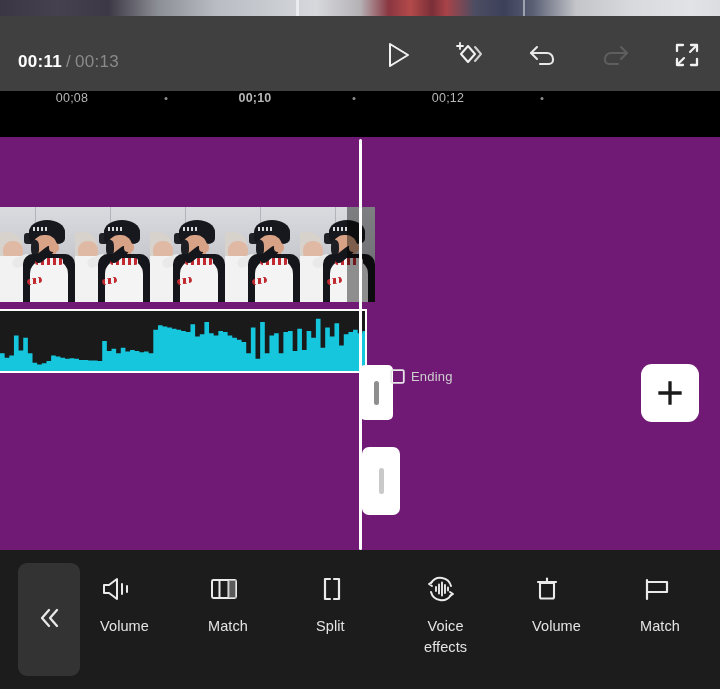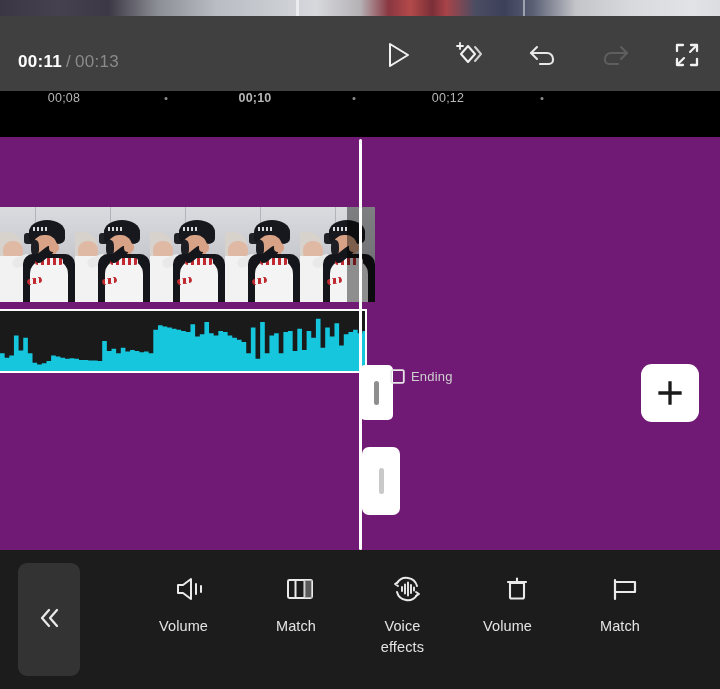--- a/index.html
+++ b/index.html
@@ -229,21 +229,21 @@
     background:#333333;border-radius:9px;
     display:flex;align-items:center;justify-content:center;cursor:pointer;
   }
   .tool-list{
     position:absolute;left:100px;top:16px;right:0;height:120px;
     display:flex;align-items:flex-start;
     overflow:hidden;
   }
   .tool{
     width:108px;flex:0 0 108px;
-    display:flex;flex-direction:column;align-items:flex-end;
+    display:flex;flex-direction:column;align-items:flex-start;
     cursor:pointer;
   }
   .tool .ticon{height:46px;display:flex;align-items:center;justify-content:center;}
   .tool .tlabel{
     margin-top:4px;font-size:14.5px;color:#e4e4e4;text-align:center;
     line-height:21px;letter-spacing:.1px;
   }
 </style>
 </head>
 <body>
@@ -292,21 +292,21 @@
           <path d="M4 18 V24 H10" stroke="#f2f2f2" stroke-width="2.3" stroke-linecap="round" stroke-linejoin="round"></path>
           <path d="M24 18 V24 H18" stroke="#f2f2f2" stroke-width="2.3" stroke-linecap="round" stroke-linejoin="round"></path>
           <path d="M5 23 L11 17" stroke="#f2f2f2" stroke-width="2.1" stroke-linecap="round"></path>
           <path d="M23 5 L17 11" stroke="#f2f2f2" stroke-width="2.1" stroke-linecap="round"></path>
         </svg>
       </div>
     </div>
   </div>
 
   <div class="ruler" id="ruler">
-      <div class="tick-label" style="left: 64px;">00;08</div>
+      <div class="tick-label" style="left: 72px;">00;08</div>
       <div class="tick-dot" style="left: 166px;"></div>
       <div class="tick-label" style="left: 255px; font-weight: bold;">00;10</div>
       <div class="tick-dot" style="left: 354px;"></div>
       <div class="tick-label" style="left: 448px;">00;12</div>
       <div class="tick-dot" style="left: 542px;"></div>
     </div>
 
   <div class="timeline">
 
     <div class="video-track" id="video-track">
@@ -472,20 +472,29 @@
         </div>
         <div class="tool">
           <div class="ticon">
             <svg width="32" height="30" viewBox="0 0 32 30" fill="none">
               <rect x="4" y="6" width="24" height="18" rx="1.4" stroke="#eaeaea" stroke-width="2"></rect>
               <path d="M11.5 6 V24 M20.5 6 V24" stroke="#eaeaea" stroke-width="2"></path>
               <rect x="20.5" y="6" width="7.5" height="18" fill="#8e8e8e" opacity=".55"></rect>
             </svg>
           </div>
           <div class="tlabel">Match</div>
+        </div>
+        <div class="tool">
+          <div class="ticon">
+            <svg width="32" height="30" viewBox="0 0 32 30" fill="none">
+              <path d="M14 5 H9 V25 H14" stroke="#eaeaea" stroke-width="2.2" stroke-linecap="round" stroke-linejoin="round"></path>
+              <path d="M18 5 H23 V25 H18" stroke="#eaeaea" stroke-width="2.2" stroke-linecap="round" stroke-linejoin="round"></path>
+            </svg>
+          </div>
+          <div class="tlabel">Split</div>
         </div>
         <div class="tool">
           <div class="ticon">
             <svg width="34" height="32" viewBox="0 0 34 32" fill="none">
               <path d="M7 10 A11 11 0 0 1 27 13" stroke="#eaeaea" stroke-width="2" stroke-linecap="round" fill="none"></path>
               <path d="M27 22 A11 11 0 0 1 7 19" stroke="#eaeaea" stroke-width="2" stroke-linecap="round" fill="none"></path>
               <path d="M8 9 L5 11 L8 13" stroke="#eaeaea" stroke-width="1.9" stroke-linecap="round" stroke-linejoin="round" fill="none"></path>
               <path d="M26 23 L29 21 L26 19" stroke="#eaeaea" stroke-width="1.9" stroke-linecap="round" stroke-linejoin="round" fill="none"></path>
               <path d="M12 14 V18 M15 11.5 V20.5 M18 9.5 V22.5 M21 12 V20 M24 14.5 V17.5" stroke="#eaeaea" stroke-width="1.9" stroke-linecap="round"></path>
             </svg>

